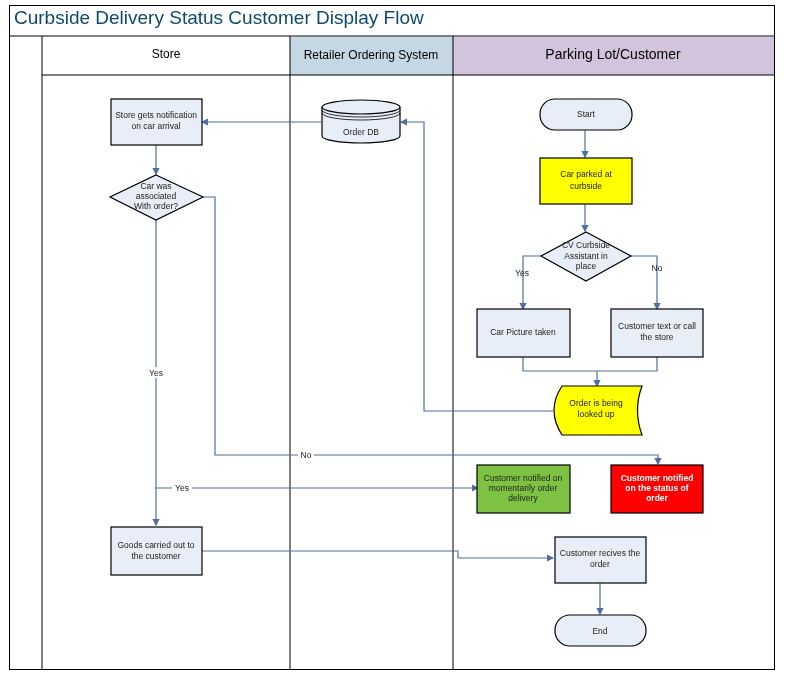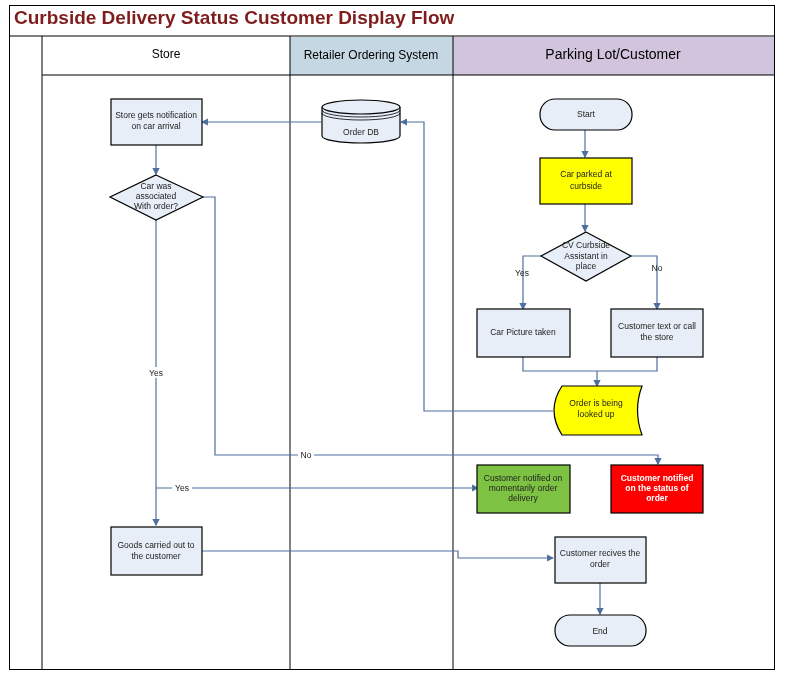--- a/index.html
+++ b/index.html
@@ -1,18 +1,18 @@
 <!DOCTYPE html>
 <html><head>
 <meta charset="utf-8">
 <style>
   html,body{margin:0;padding:0;background:#fff;}
   body{width:787px;height:678px;position:relative;overflow:hidden;font-family:"Liberation Sans",sans-serif;}
   #frame{position:absolute;left:9px;top:5px;width:766px;height:665px;border:1px solid #000;box-sizing:border-box;}
-  #title{position:absolute;left:14px;top:7px;font-size:19px;color:#7f1d1d;font-weight:bold;}
+  #title{position:absolute;left:14px;top:7px;font-size:19px;color:#0c4a6e;}
   svg{position:absolute;left:0;top:0;}
   .t{font-family:"Liberation Sans",sans-serif;font-size:8.5px;fill:#222;text-anchor:middle;}
   .hdr{font-family:"Liberation Sans",sans-serif;text-anchor:middle;fill:#000;}
 </style>
 </head>
 <body>
 
 <div id="frame"></div>
 <div id="title">Curbside Delivery Status Customer Display Flow</div>
 

